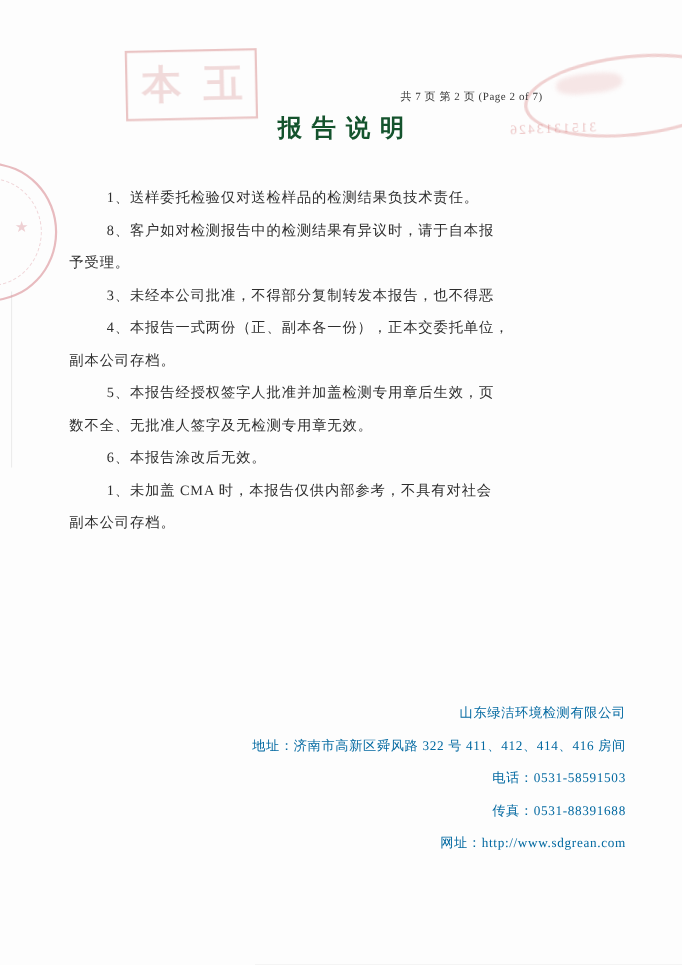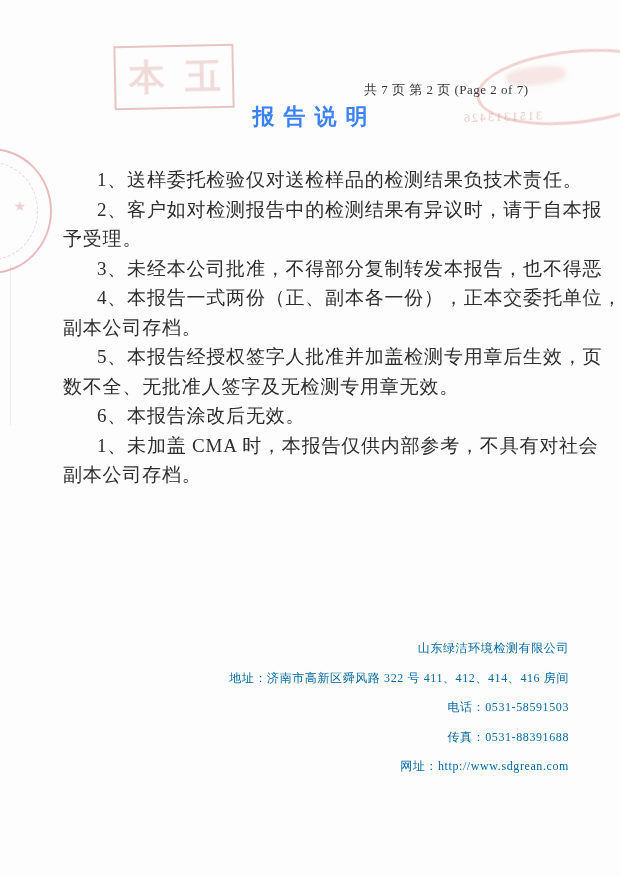--- a/index.html
+++ b/index.html
@@ -70,37 +70,37 @@
 
   
   .scan-streak{
     position:absolute;left:10px;top:265px;width:1px;height:160px;
     background:rgba(140,140,140,0.15);
   }
 
   
   .page-info{
     position:absolute;left:364px;top:81px;
-    font-size:13px;letter-spacing:0.5px;color:#383838;
+    font-size:10px;letter-spacing:0.5px;color:#383838;
     white-space:nowrap;
   }
   .title{
     position:absolute;left:0;right:0;top:102px;margin:0;
     text-align:center;
     font-size:22px;font-weight:bold;
     letter-spacing:9px;text-indent:9px;
-    color:#3b82f6;
+    color:#14532d;
   }
 
   
   .notes{
     position:absolute;left:63px;top:165px;width:500px;
   }
   .note-line{
-    font-size:19px;line-height:29.5px;
+    font-size:13px;line-height:29.5px;
     letter-spacing:0.8px;
     white-space:nowrap;
     color:#2e2e2e;
   }
   .note-line.first{padding-left:34px;}
 
   
   .footer{
     position:absolute;left:99px;top:634px;width:470px;
   }
@@ -129,21 +129,21 @@
   </div>
 
   <div class="scan-streak"></div>
 
   <div class="page-info">共 7 页  第 2 页  (Page 2 of 7)</div>
 
   <h1 class="title">报告说明</h1>
 
   <div class="notes" id="notes">
       <div class="note-line first">1、送样委托检验仅对送检样品的检测结果负技术责任。</div>
-      <div class="note-line first">2、客户如对检测报告中的检测结果有异议时，请于自本报</div>
+      <div class="note-line first">8、客户如对检测报告中的检测结果有异议时，请于自本报</div>
       <div class="note-line">予受理。</div>
       <div class="note-line first">3、未经本公司批准，不得部分复制转发本报告，也不得恶</div>
       <div class="note-line first">4、本报告一式两份（正、副本各一份），正本交委托单位，</div>
       <div class="note-line">副本公司存档。</div>
       <div class="note-line first">5、本报告经授权签字人批准并加盖检测专用章后生效，页</div>
       <div class="note-line">数不全、无批准人签字及无检测专用章无效。</div>
       <div class="note-line first">6、本报告涂改后无效。</div>
       <div class="note-line first">1、未加盖 CMA 时，本报告仅供内部参考，不具有对社会</div>
       <div class="note-line">副本公司存档。</div>
     </div>

